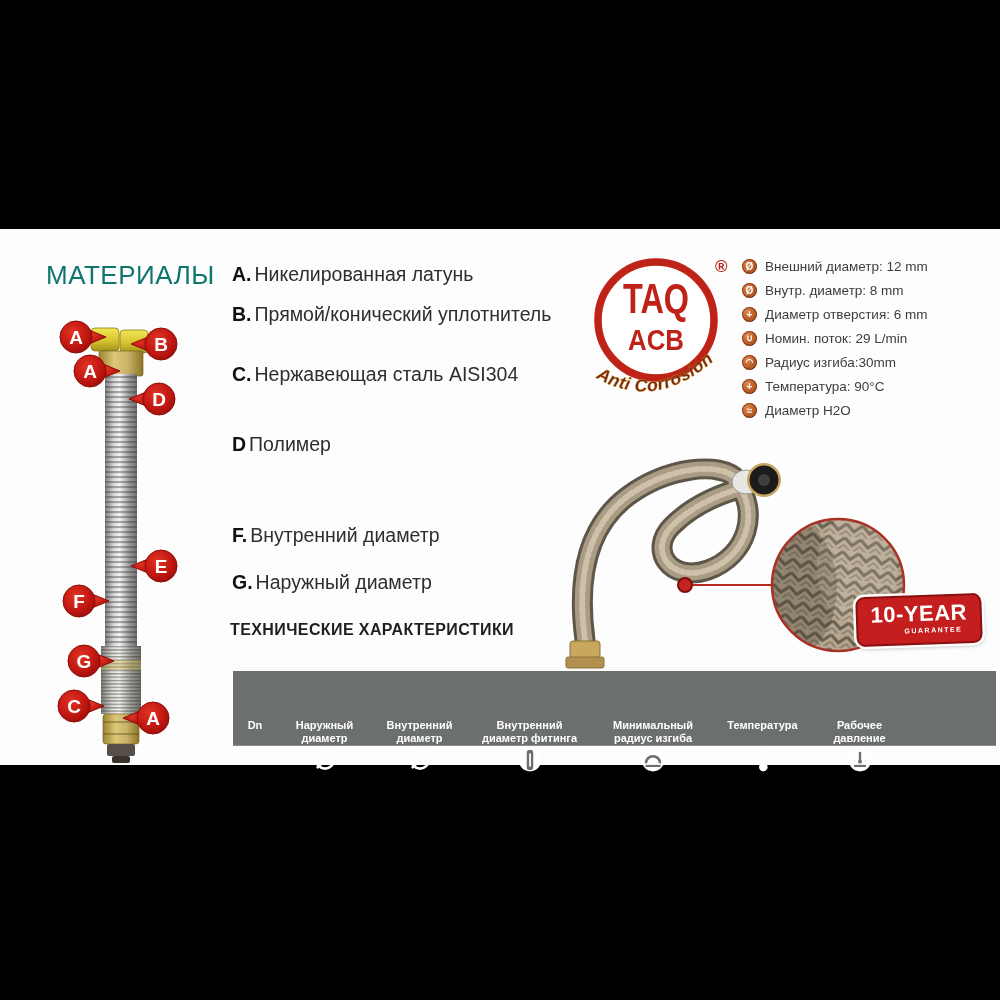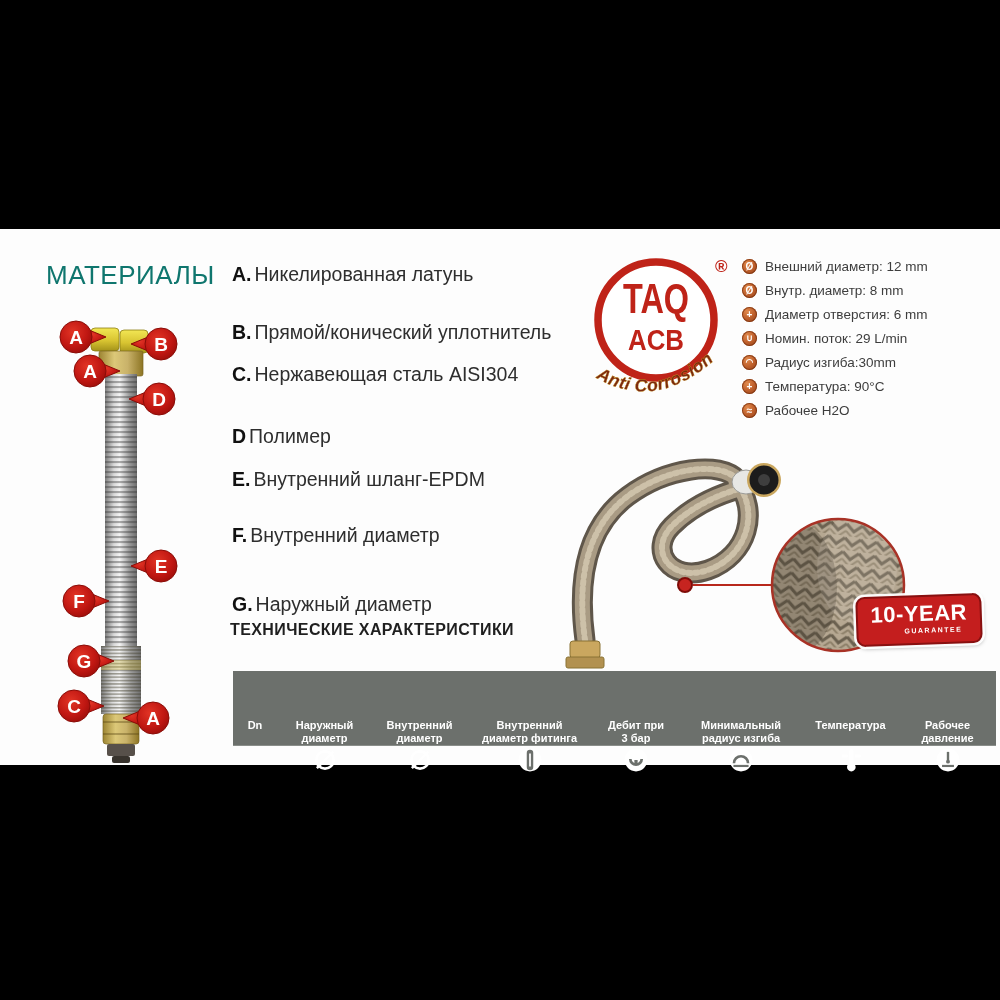--- a/index.html
+++ b/index.html
@@ -19,21 +19,21 @@
   .materials-title{
     left:46px;top:31px;font-size:26px;font-weight:normal;color:#0f766e;letter-spacing:.5px;
   }
   .tech-title{
     left:230px;top:392px;font-size:16px;font-weight:bold;color:#1f1f1f;letter-spacing:.4px;
   }
 
   
   .mat-row{left:232px;font-size:19.5px;color:#2e2e2e;white-space:nowrap;}
   .mat-letter{font-weight:bold;color:#111;margin-right:3px;}
-  .m0{top:34px}.m1{top:92px}.m2{top:134px}.m3{top:196px}.m4{top:239px}.m5{top:295px}.m6{top:364px}
+  .m0{top:34px}.m1{top:74px}.m2{top:134px}.m3{top:204px}.m4{top:239px}.m5{top:295px}.m6{top:342px}
 
   
   .specs{left:742px;top:26px;width:250px;}
   .spec-row{display:flex;align-items:center;height:23.9px;}
   .si{
     width:15px;height:15px;border-radius:50%;
     background:radial-gradient(circle at 35% 30%, #e08a4d 0%, #c2632e 45%, #8e3c16 100%);
     box-shadow:inset 0 0 0 1px rgba(120,45,10,.7);
     color:#fff;font-size:10px;font-weight:bold;line-height:15px;text-align:center;
     margin-right:8px;flex:0 0 15px;
@@ -176,21 +176,20 @@
         <circle r="16" fill="url(#redG)" stroke="#8a0d08" stroke-width="1"></circle>
         <text y="6.5" fill="#fff">A</text>
       </g>
     </g>
   </svg>
 
   <div class="abs mat-row m0"><span class="mat-letter">A.</span><span>Никелированная латунь</span></div>
   <div class="abs mat-row m1"><span class="mat-letter">B.</span><span>Прямой/конический уплотнитель</span></div>
   <div class="abs mat-row m2"><span class="mat-letter">C.</span><span>Нержавеющая сталь AISI304</span></div>
   <div class="abs mat-row m3"><span class="mat-letter">D</span><span>Полимер</span></div>
-  <div class="abs mat-row m4"><span class="mat-letter">E.</span><span>Внутренний шланг-EPDM</span></div>
   <div class="abs mat-row m5"><span class="mat-letter">F.</span><span>Внутренний диаметр</span></div>
   <div class="abs mat-row m6"><span class="mat-letter">G.</span><span>Наружный диаметр</span></div>
 
   <div class="abs tech-title">ТЕХНИЧЕСКИЕ ХАРАКТЕРИСТИКИ</div>
 
   <svg class="abs" style="left:583px;top:15px" width="150" height="172" viewBox="0 0 150 172">
     <circle cx="73" cy="76" r="58" fill="#fff" stroke="#bf2318" stroke-width="7.5"></circle>
     <text x="73" y="69" text-anchor="middle" font-size="42" font-weight="bold" fill="#bf2318" textLength="66" lengthAdjust="spacingAndGlyphs">TAQ</text>
     <text x="73" y="106" text-anchor="middle" font-size="29" font-weight="bold" fill="#bf2318" textLength="56" lengthAdjust="spacingAndGlyphs">ACB</text>
     <text x="132" y="28" font-size="17" fill="#bf2318" font-weight="bold">®</text>
@@ -220,21 +219,21 @@
     <div class="spec-row">
         <span class="si si-4"></span>
         <span class="spec-text">Радиус изгиба:30mm</span>
       </div>
     <div class="spec-row">
         <span class="si si-6"></span>
         <span class="spec-text">Температура: 90°C</span>
       </div>
     <div class="spec-row">
         <span class="si si-7"></span>
-        <span class="spec-text">Рабочее H2O</span>
+        <span class="spec-text">Диаметр H2O</span>
       </div>
   </div>
 
   <svg class="abs" style="left:552px;top:209px" width="448" height="232" viewBox="0 0 448 232">
     <defs>
       <pattern id="braidP" width="16" height="14" patternUnits="userSpaceOnUse" patternTransform="rotate(8)">
         <rect width="16" height="14" fill="#b6a892"></rect>
         <path d="M0,2 L8,9 L16,2" stroke="#6b6150" stroke-width="3" fill="none"></path>
         <path d="M0,9 L8,16 L16,9" stroke="#8d8069" stroke-width="2" fill="none"></path>
       </pattern>
@@ -310,31 +309,20 @@
       <div class="col-label">Внутренний
 диаметр фитинга</div>
       <div class="col-icon">
         <svg width="26" height="26" viewBox="0 0 24 24">
             <circle cx="12" cy="12" r="10.5" fill="#fff"></circle>
             <rect x="9" y="2.5" width="6" height="19" rx="3" fill="#6c706c"></rect>
             <rect x="11.2" y="6" width="1.6" height="12" fill="#fff"></rect>
           </svg>
       </div>
     </div>
-    <div class="col c4">
-      <div class="col-label">Дебит при
-3 бар</div>
-      <div class="col-icon">
-        <svg width="26" height="26" viewBox="0 0 24 24">
-            <circle cx="12" cy="12" r="10.5" fill="#fff"></circle>
-            <path d="M5.5,11 a6.5,6.5 0 0 0 13,0 l-2.5,0 a4,4 0 0 1 -8,0 Z" fill="#6c706c"></path>
-            <rect x="10.5" y="12" width="3" height="4" fill="#6c706c"></rect>
-          </svg>
-      </div>
-    </div>
     <div class="col c5">
       <div class="col-label">Минимальный
 радиус изгиба</div>
       <div class="col-icon">
         <svg width="26" height="26" viewBox="0 0 24 24">
             <circle cx="12" cy="12" r="10.5" fill="#fff"></circle>
             <path d="M5.5,15 a6.5,6.5 0 0 1 13,0" fill="none" stroke="#6c706c" stroke-width="2.4"></path>
             <line x1="5" y1="17.5" x2="19" y2="17.5" stroke="#6c706c" stroke-width="2"></line>
           </svg>
       </div>

